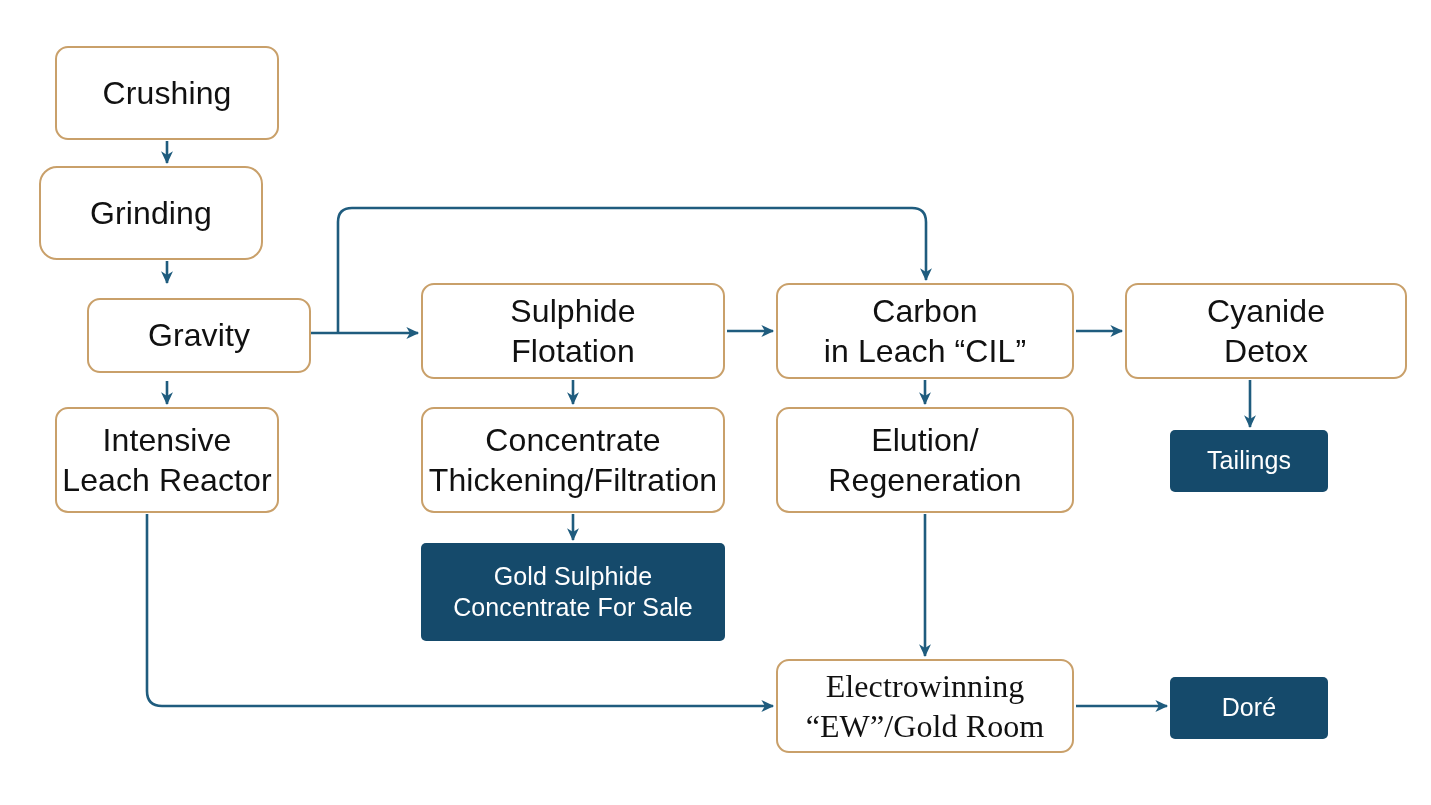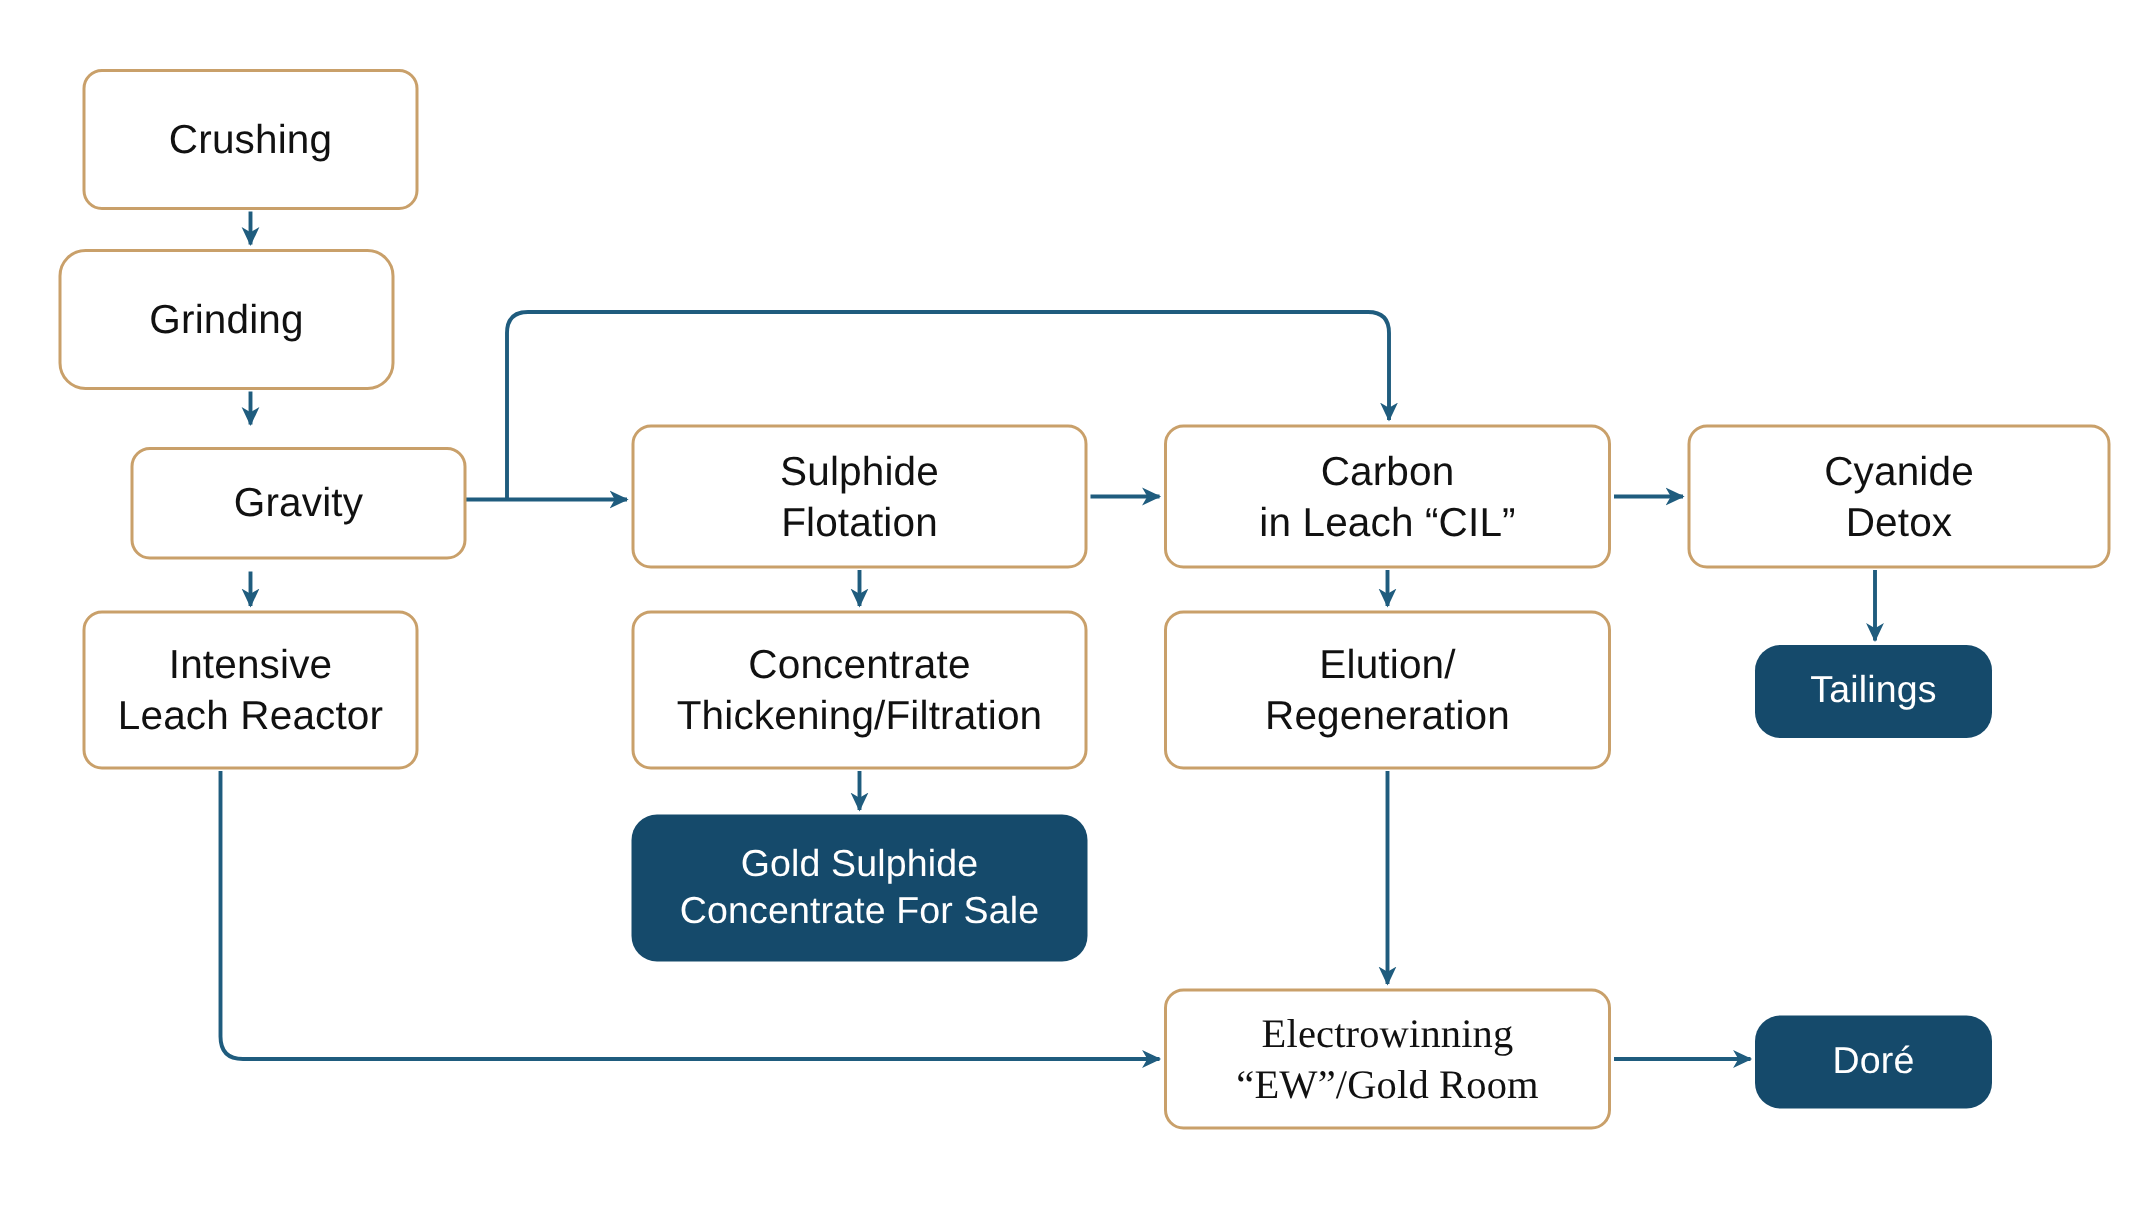--- a/index.html
+++ b/index.html
@@ -33,27 +33,27 @@
     justify-content: center;
     text-align: center;
     line-height: 1.26;
     white-space: pre-line;
   }
   .node.process {
     background: #ffffff;
     border: 2.4px solid #c9a06a;
     border-radius: 13px;
     color: #111111;
-    font-size: 27px;
+    font-size: 32px;
     letter-spacing: 0.1px;
   }
   .node.terminal {
     background: #154a6b;
     border: none;
-    border-radius: 17px;
+    border-radius: 5px;
     color: #ffffff;
     font-size: 25px;
     letter-spacing: 0.1px;
   }
   .node .label {
     display: block;
     width: 100%;
     white-space: pre-line;
   }
 </style>

